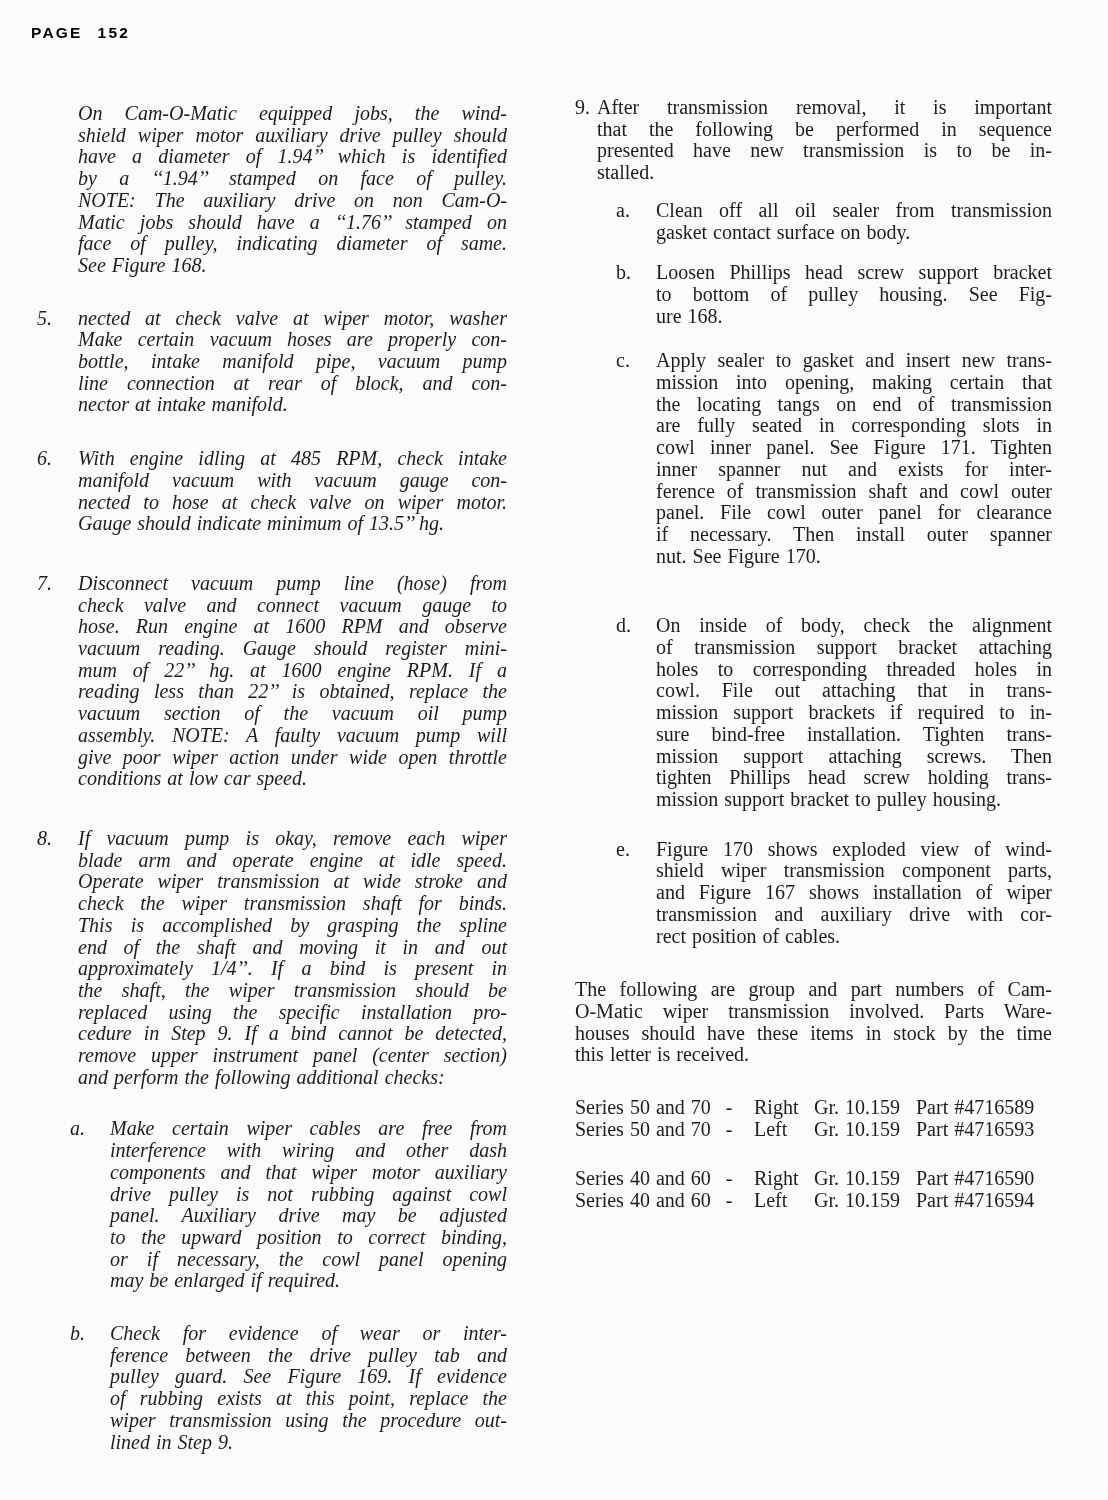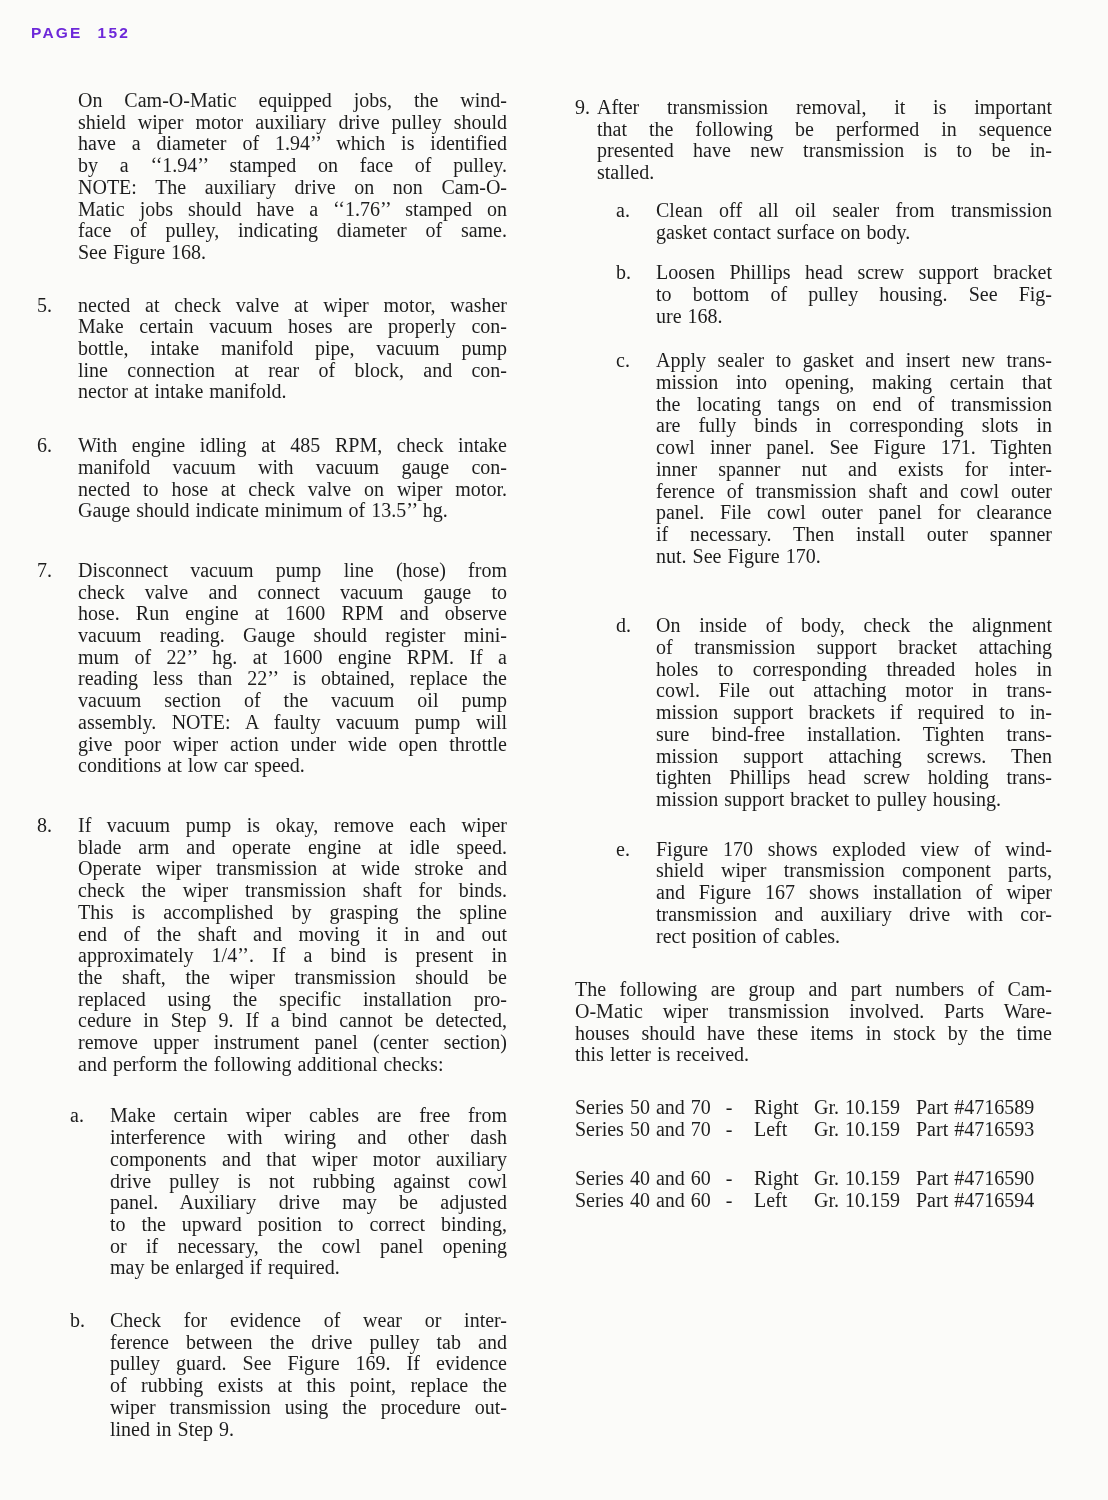--- a/index.html
+++ b/index.html
@@ -13,24 +13,24 @@
     line-height: 21.7px;
     color: #1d1d1d;
     word-spacing: 1px;
   }
   .page-header {
     position: absolute; left: 31px; top: 22px;
     font-family: "Liberation Sans", sans-serif;
     font-size: 15.5px; font-weight: 600;
     letter-spacing: 2.2px;
     white-space: pre;
-    color: #6d28d9;
+    color: #000000;
   }
   .col { position: absolute; }
-  .col-left  { left: 37px;  top: 90px; width: 470px; }
+  .col-left  { left: 37px;  top: 103px; width: 470px; font-style: italic; }
   .col-right { left: 575px; top: 97px; width: 477px; }
 
   .block { position: relative; }
   .pad-l { padding-left: 41px; }   
   .pad-r { padding-left: 22px; }   
   .sub-l { margin-left: 33px; padding-left: 40px; }
   .sub-r { margin-left: 41px; padding-left: 40px; }
   .marker { position: absolute; left: 0; top: 0; }
 
   .line { text-align: justify; text-align-last: justify; }
@@ -172,37 +172,37 @@
         <div class="line">ure 168.</div>
       </div>
   </div>
 
   <div class="block sub-r mt23">
     <span class="marker">c.</span>
     <div>
         <div class="line">Apply sealer to gasket and insert new trans-</div>
         <div class="line">mission into opening, making certain that</div>
         <div class="line">the locating tangs on end of transmission</div>
-        <div class="line">are fully binds in corresponding slots in</div>
+        <div class="line">are fully seated in corresponding slots in</div>
         <div class="line">cowl inner panel. See Figure 171. Tighten</div>
         <div class="line">inner spanner nut and exists for inter-</div>
         <div class="line">ference of transmission shaft and cowl outer</div>
         <div class="line">panel. File cowl outer panel for clearance</div>
         <div class="line">if necessary. Then install outer spanner</div>
         <div class="line">nut. See Figure 170.</div>
       </div>
   </div>
 
   <div class="block sub-r mt48">
     <span class="marker">d.</span>
     <div>
         <div class="line">On inside of body, check the alignment</div>
         <div class="line">of transmission support bracket attaching</div>
         <div class="line">holes to corresponding threaded holes in</div>
-        <div class="line">cowl. File out attaching motor in trans-</div>
+        <div class="line">cowl. File out attaching that in trans-</div>
         <div class="line">mission support brackets if required to in-</div>
         <div class="line">sure bind-free installation. Tighten trans-</div>
         <div class="line">mission support attaching screws. Then</div>
         <div class="line">tighten Phillips head screw holding trans-</div>
         <div class="line">mission support bracket to pulley housing.</div>
       </div>
   </div>
 
   <div class="block sub-r mt28">
     <span class="marker">e.</span>

